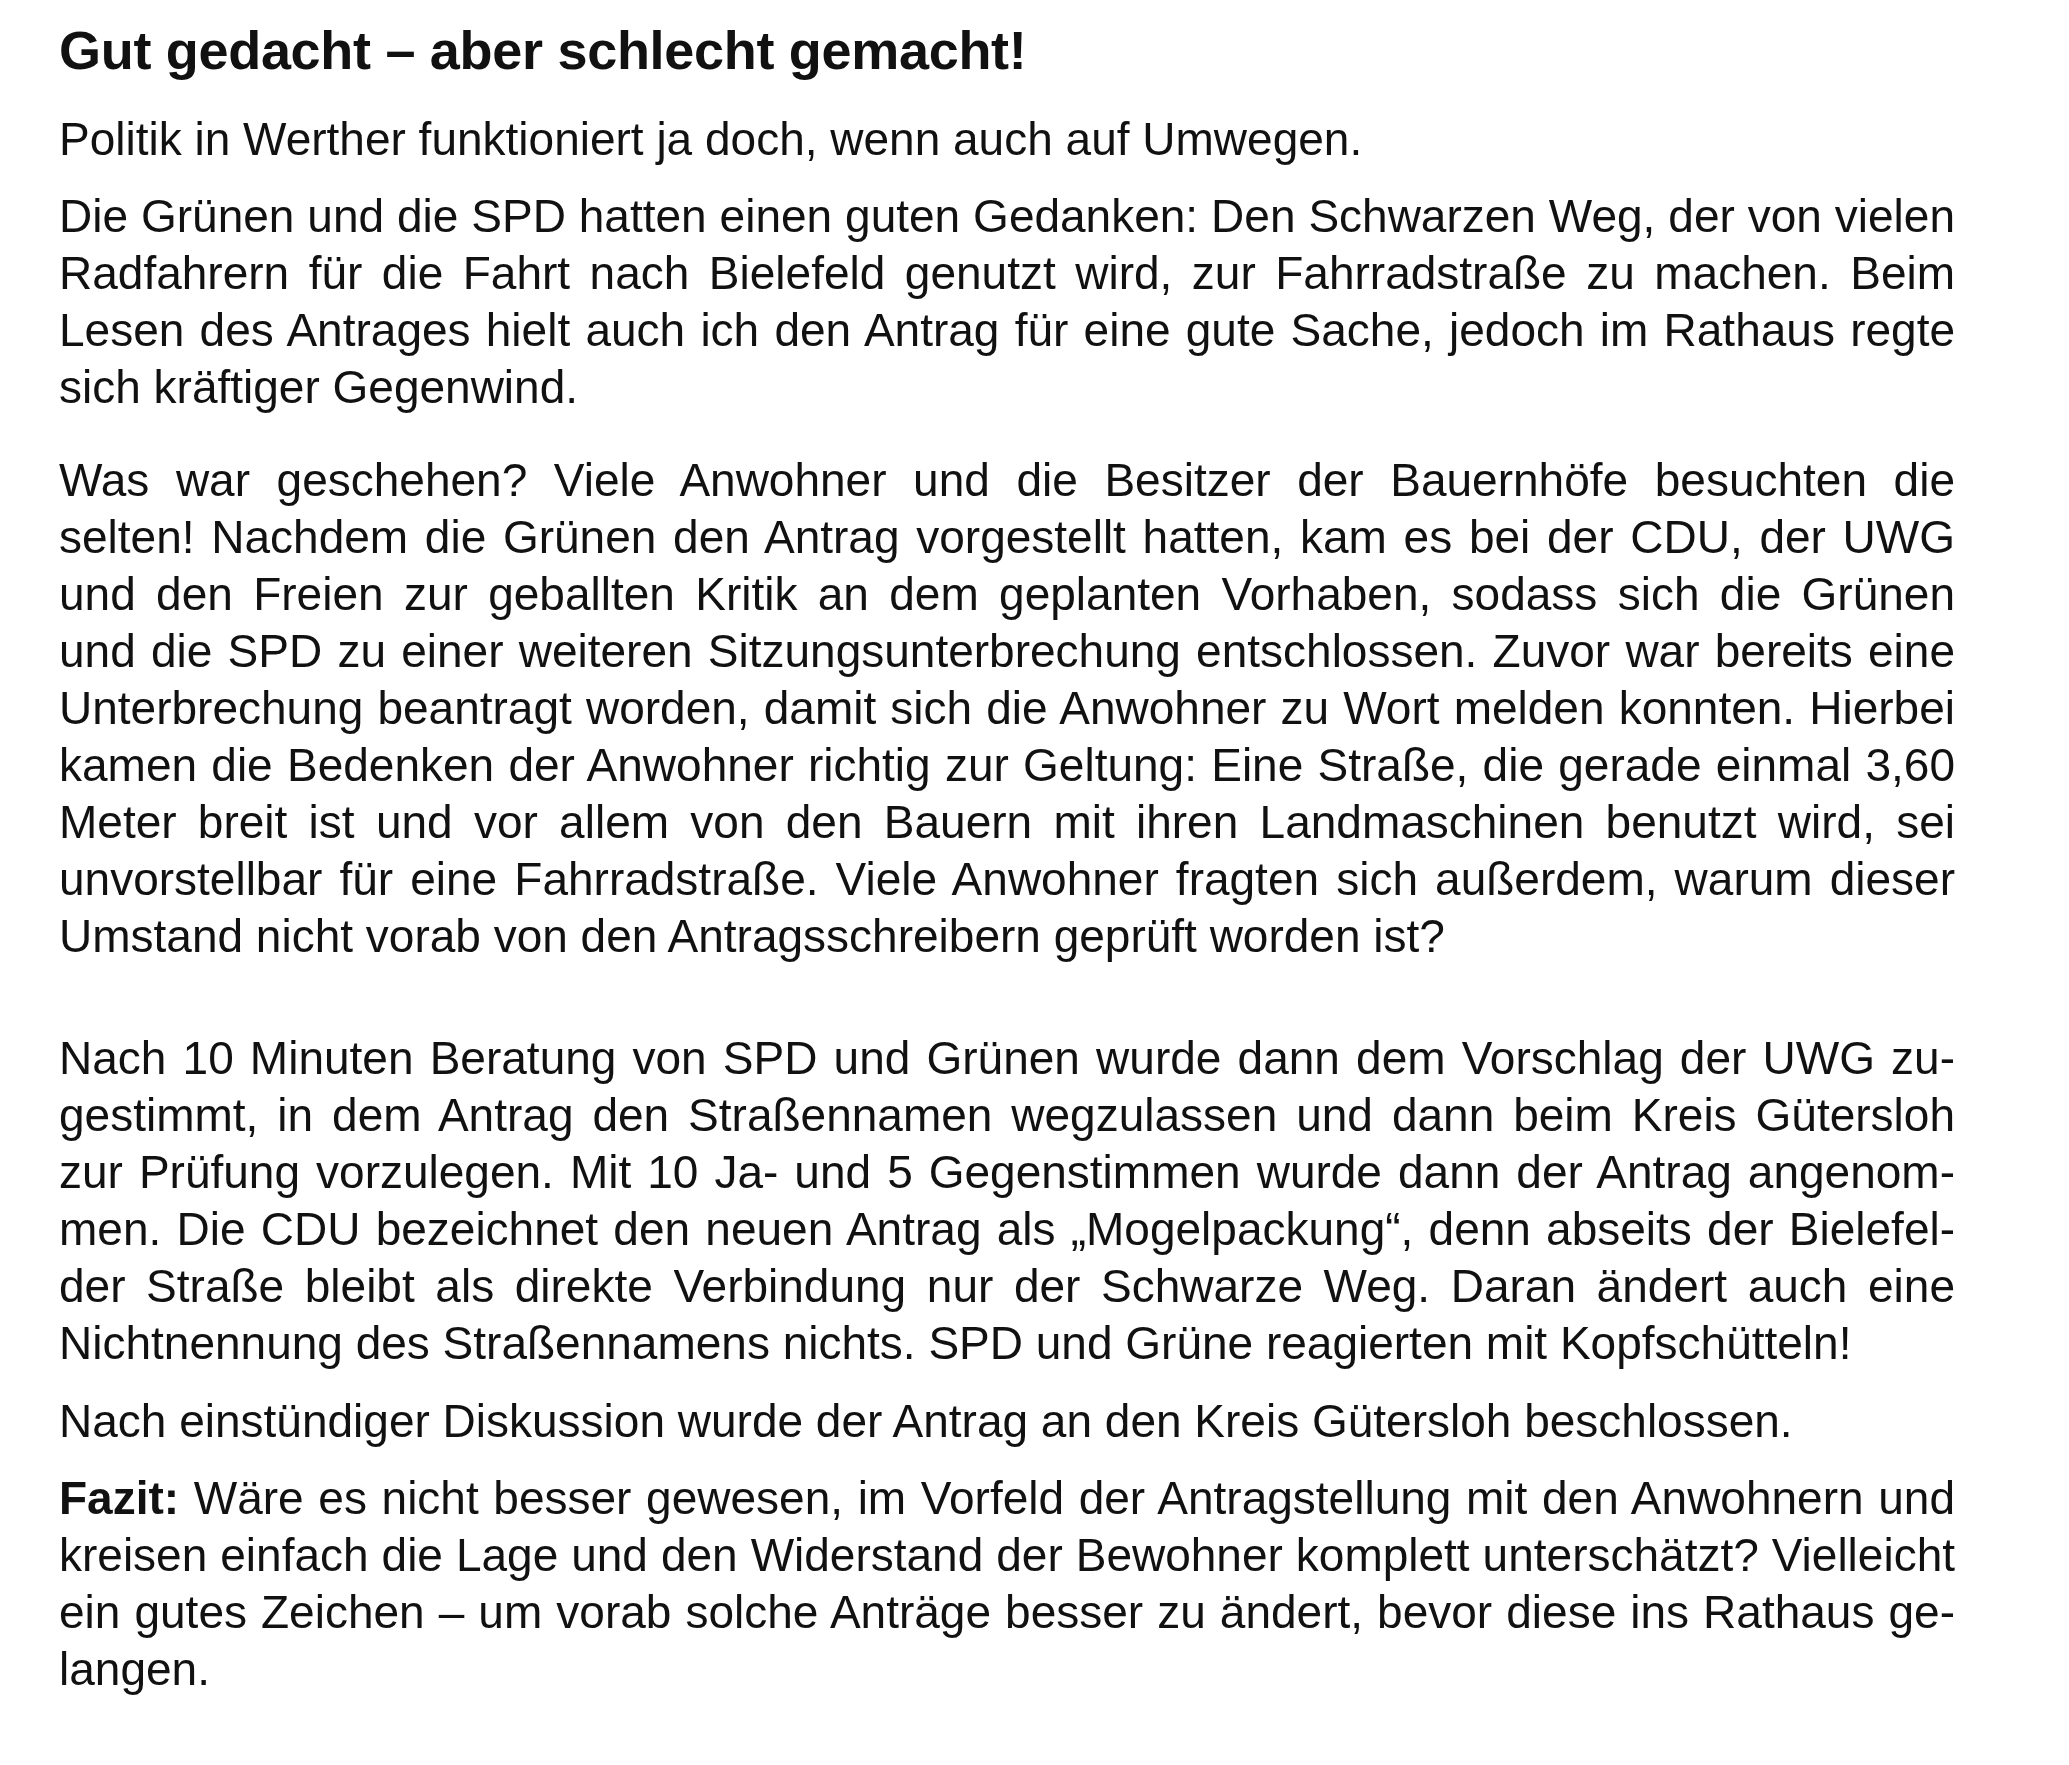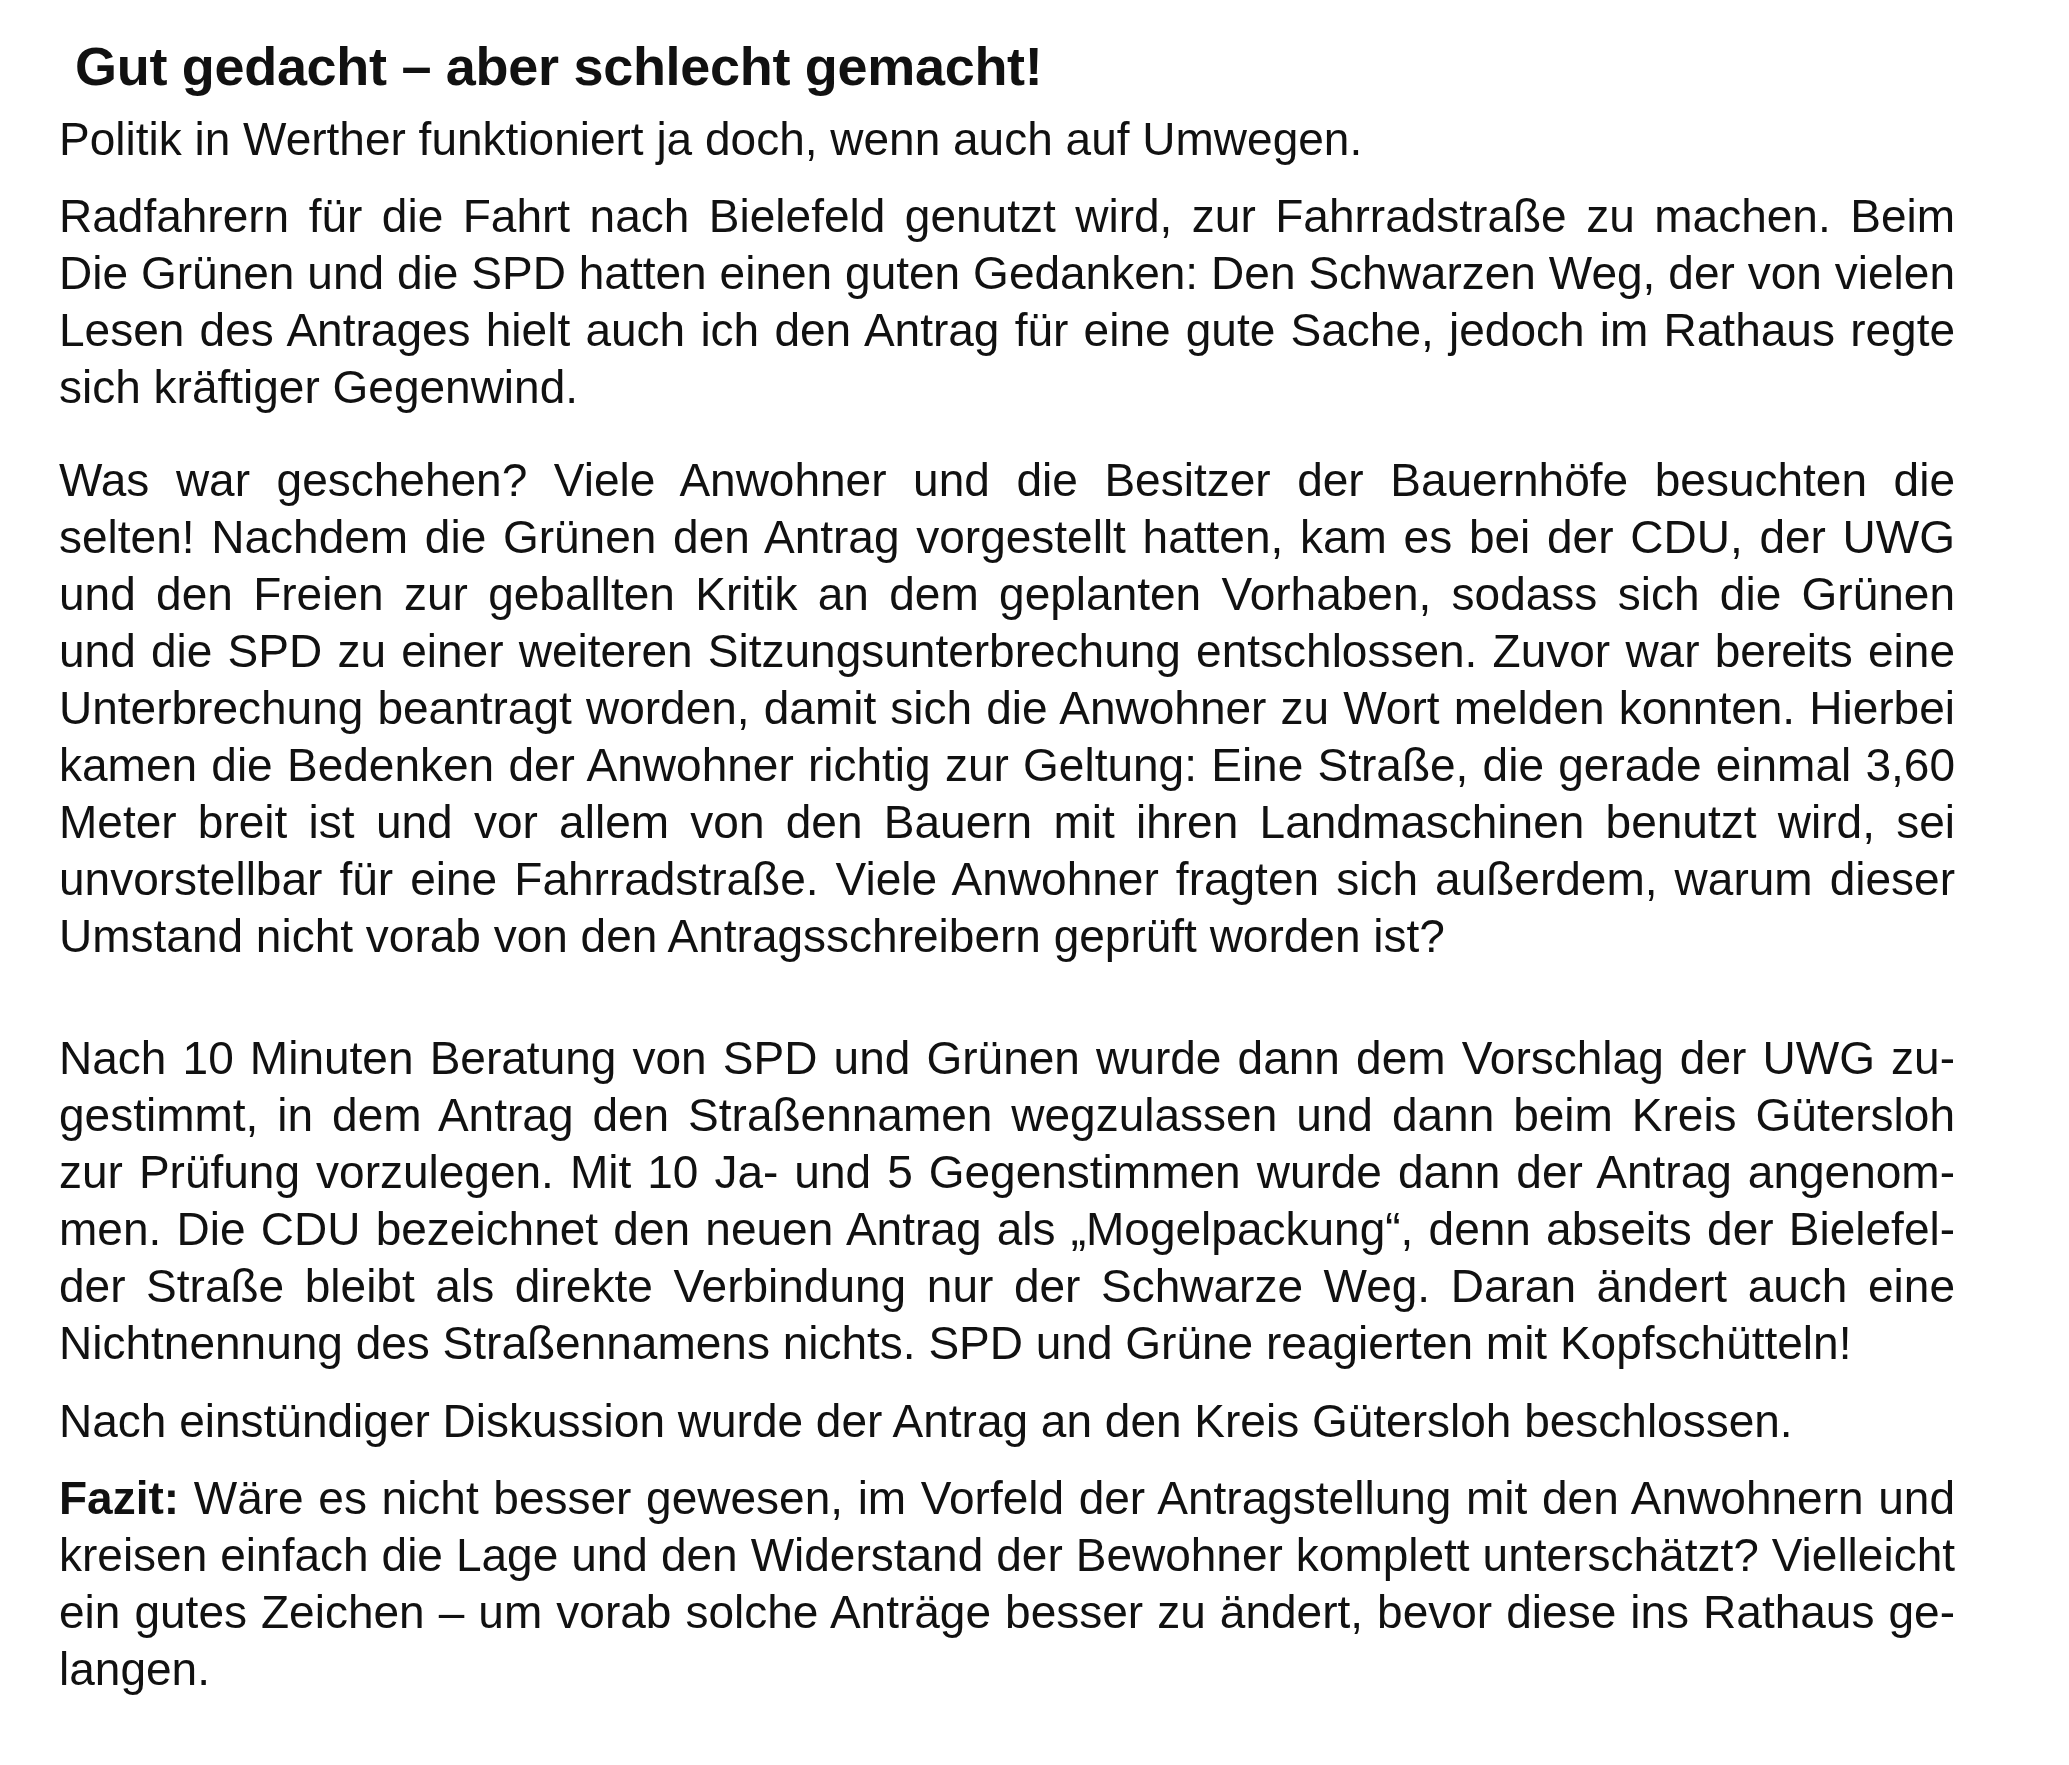--- a/index.html
+++ b/index.html
@@ -15,21 +15,21 @@
     font-family: "Liberation Sans", "DejaVu Sans", sans-serif;
     color: #111111;
   }
   .article {
     position: absolute;
     left: 59px;
     top: 0;
     width: 1896px;
   }
   .headline {
-    margin: 16px;
+    margin: 0;
     position: absolute;
     left: 0;
     top: 17px;
     font-size: 54px;
     font-weight: bold;
     line-height: 66px;
     white-space: nowrap;
     letter-spacing: -0.3px;
   }
   .para {
@@ -61,22 +61,22 @@
 <body>
 
 <div class="article">
   <h1 class="headline">Gut gedacht – aber schlecht gemacht!</h1>
 
   <p class="para" style="top:111px;">
     <span class="line last">Politik in Werther funktioniert ja doch, wenn auch auf Umwegen.</span>
   </p>
 
   <p class="para" style="top:188px;">
+    <span class="line">Die Grünen und die SPD hatten einen guten Gedanken: Den Schwarzen Weg, der von vielen</span>
     <span class="line">Radfahrern für die Fahrt nach Bielefeld genutzt wird, zur Fahrradstraße zu machen. Beim</span>
-    <span class="line">Die Grünen und die SPD hatten einen guten Gedanken: Den Schwarzen Weg, der von vielen</span>
     <span class="line">Lesen des Antrages hielt auch ich den Antrag für eine gute Sache, jedoch im Rathaus regte</span>
     <span class="line last">sich kräftiger Gegenwind.</span>
   </p>
 
   <p class="para" style="top:452px;">
     <span class="line">Was war geschehen? Viele Anwohner und die Besitzer der Bauernhöfe besuchten die</span>
     <span class="line">selten! Nachdem die Grünen den Antrag vorgestellt hatten, kam es bei der CDU, der UWG</span>
     <span class="line">und den Freien zur geballten Kritik an dem geplanten Vorhaben, sodass sich die Grünen</span>
     <span class="line">und die SPD zu einer weiteren Sitzungsunterbrechung entschlossen. Zuvor war bereits eine</span>
     <span class="line">Unterbrechung beantragt worden, damit sich die Anwohner zu Wort melden konnten. Hierbei</span>

